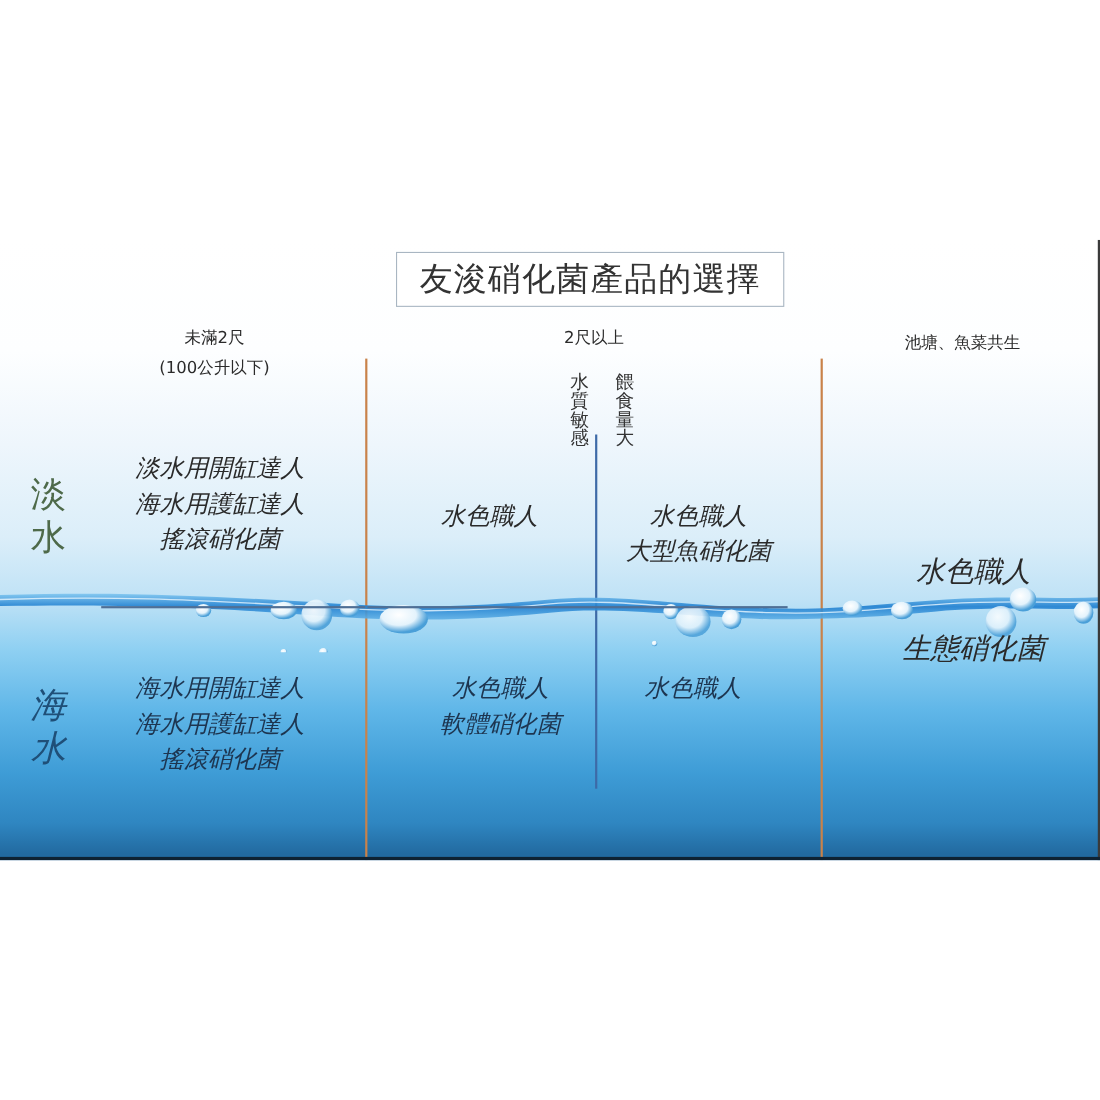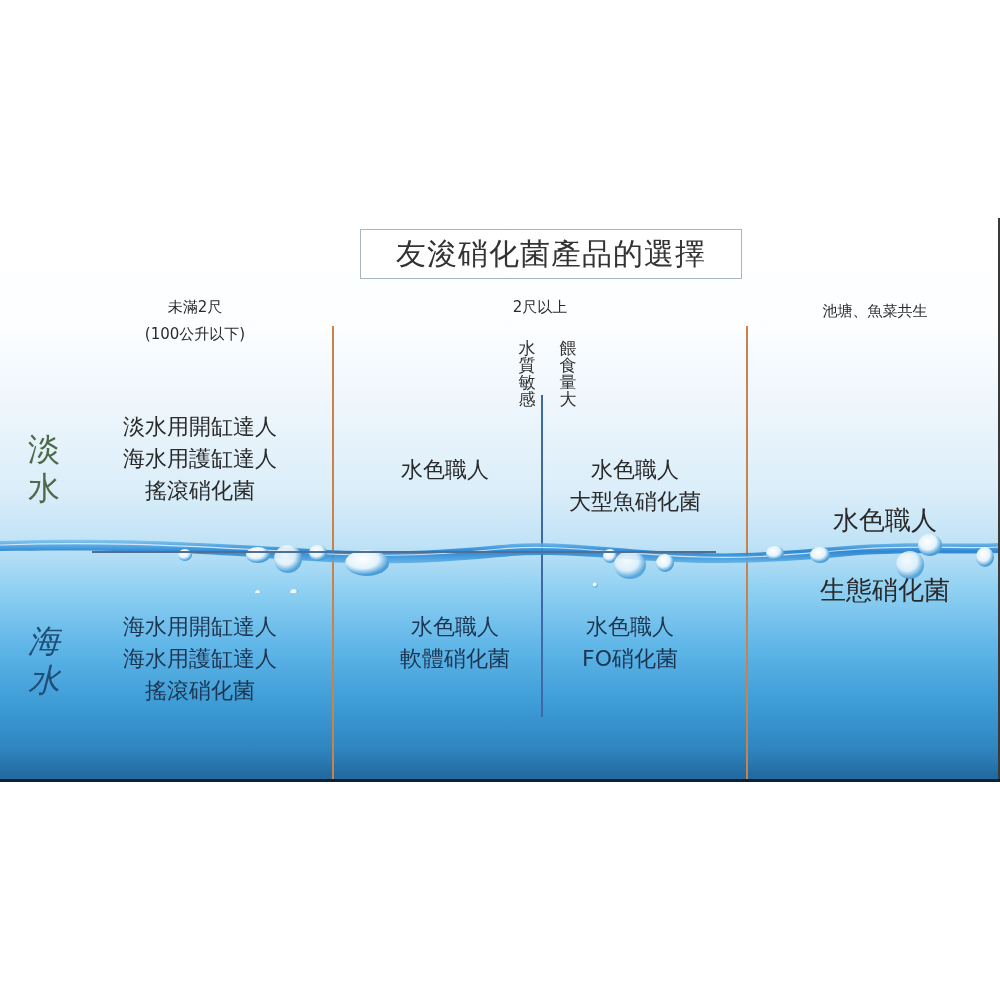--- a/index.html
+++ b/index.html
@@ -47,21 +47,21 @@
       left: 0;
       bottom: 0;
       width: 1000px;
       height: 3px;
       background: #0e2233;
     }
     .title-box {
       position: absolute;
       left: 360px;
       top: 11px;
-      width: 382px;
+      width: 353px;
       height: 50px;
       border: 1.5px solid #a9b6c2;
       background: #ffffff;
       box-sizing: border-box;
       display: flex;
       align-items: center;
       justify-content: center;
       font-size: 30px;
       color: #333333;
       letter-spacing: 1px;
@@ -104,20 +104,21 @@
       width: 40px;
       text-align: center;
     }
     .text-block {
       position: absolute;
       text-align: center;
       font-size: 22px;
       line-height: 32px;
       color: #2a2a2a;
       white-space: nowrap;
+      font-style: italic;
     }
     .text-block.big {
       font-size: 26px;
       line-height: 34px;
     }
     .text-block.sea {
       color: #1d3550;
     }
     .wave {
       position: absolute;
@@ -209,21 +210,20 @@
     <div>海水用開缸達人</div>
     <div>海水用護缸達人</div>
     <div>搖滾硝化菌</div>
   </div>
   <div class="text-block sea" style="left:370px; top:393px; width:170px;">
     <div>水色職人</div>
     <div>軟體硝化菌</div>
   </div>
   <div class="text-block sea" style="left:545px; top:393px; width:170px;">
     <div>水色職人</div>
-    <div>FO硝化菌</div>
   </div>
 
   <div class="text-block big" style="left:800px; top:285px; width:170px;">水色職人</div>
   <div class="text-block big" style="left:800px; top:355px; width:170px;">生態硝化菌</div>
 
   <div class="slide-right-border"></div>
   <div class="slide-bottom-border"></div>
 </div>
 
 </body></html>

